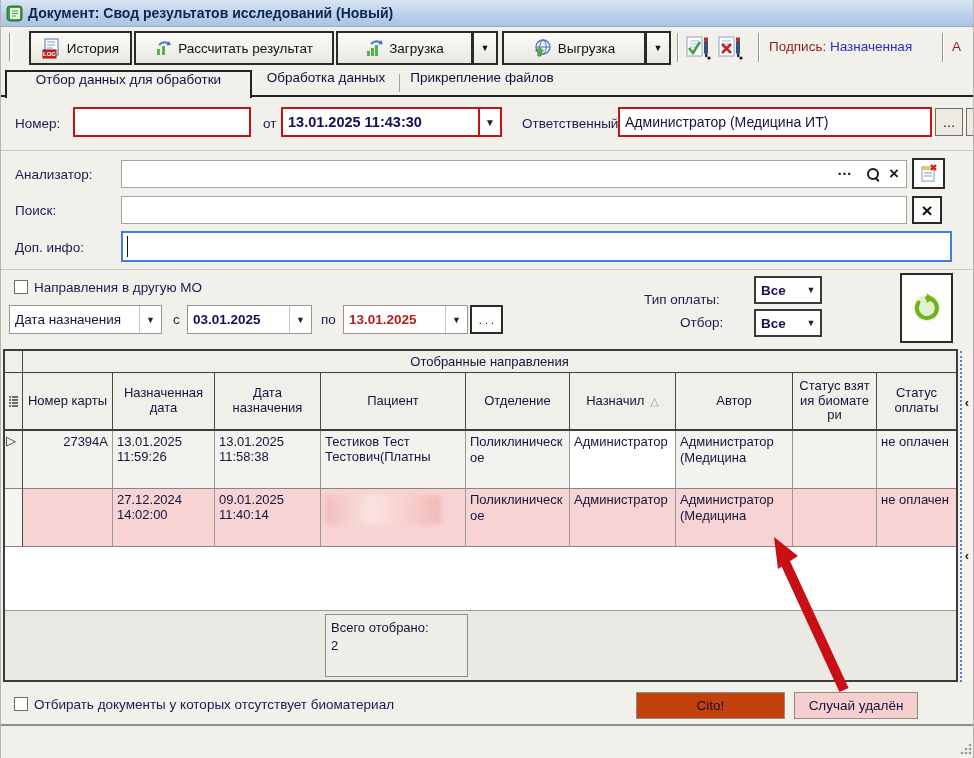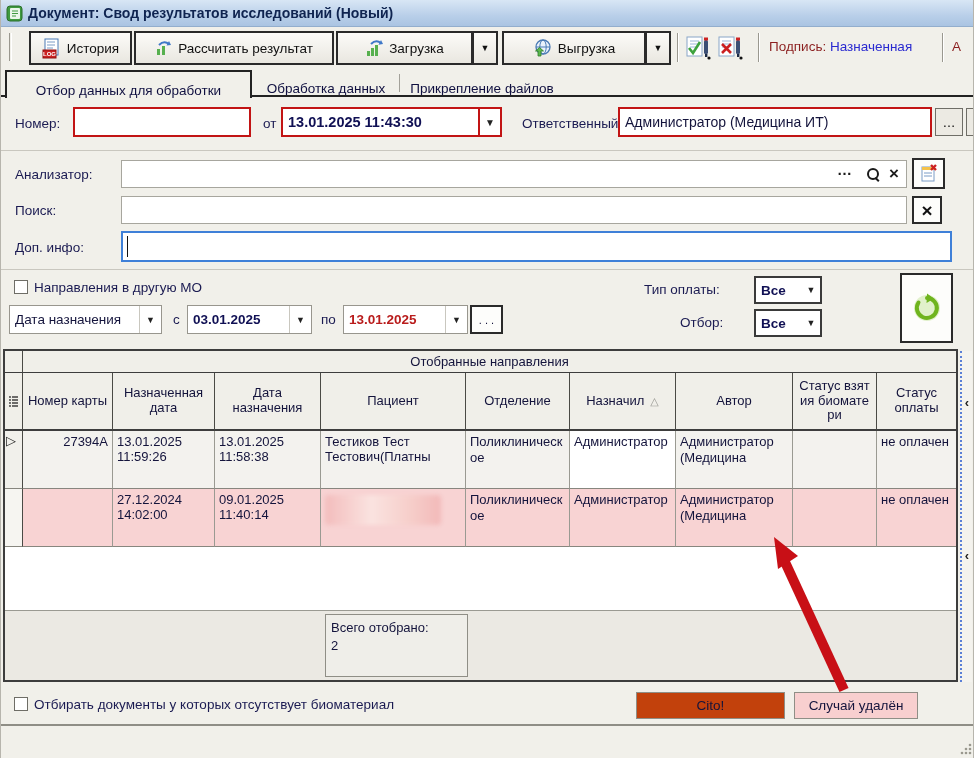--- a/index.html
+++ b/index.html
@@ -19,21 +19,21 @@
   
   .tbtn { position:absolute; top:31px; height:34px; background:linear-gradient(#fcfbf8,#e9e7e0);
     border:2px solid #2a2a2a; display:flex; align-items:center; justify-content:center;
     gap:5px; font-size:13.5px; color:#111; cursor:default; }
   .tbtn.dd { width:26px; }
   .vsep { position:absolute; top:33px; width:1px; height:29px; background:#9a988f; box-shadow:1px 0 0 #fff; }
   .iconbtn { position:absolute; top:33px; width:30px; height:30px; border:1px solid transparent;
     display:flex; align-items:center; justify-content:center; background:transparent; }
 
   
-  .tab { position:absolute; top:70px; height:26px; display:flex; align-items:flex-end;
+  .tab { position:absolute; top:70px; height:26px; display:flex; align-items:flex-start;
     justify-content:center; font-size:13.5px; color:#101040; }
   .tab.active { border:2px solid #222; border-bottom:none; background:#f1f0ea; height:28px; z-index:5; }
   .tabline { position:absolute; left:0; top:95px; width:974px; height:2px; background:#222; z-index:2; }
 
   input.fld { border:1px solid #a7a69e; background:#fff; font-family:"Liberation Sans",sans-serif;
     font-size:13.5px; color:#14143c; padding:0 4px; outline:none; }
   .redbox { border:2px solid #c21414 !important; }
   .bluebox { border:2px solid #3f80d8 !important; }
   .combo { position:absolute; background:#fff; border:1px solid #98968e; display:flex; align-items:center; }
   .combo .val { flex:1; padding:0 5px; font-size:13.5px; color:#14143c; white-space:nowrap; overflow:hidden; }
@@ -248,21 +248,21 @@
     <span class="val" style="font-weight:bold;color:#101054">03.01.2025</span>
     <span class="arr">▼</span>
   </div>
   <span class="abs lbl" style="left:320px;top:312px">по</span>
   <div class="combo" style="left:342px;top:305px;width:125px;height:29px">
     <span class="val" style="font-weight:bold;color:#b91c1c">13.01.2025</span>
     <span class="arr">▼</span>
   </div>
   <button class="abs" style="left:469px;top:305px;width:33px;height:29px;background:#fdfdfb;border:2px solid #2a2a2a;font-size:11px;color:#14143c"><span>. . .</span></button>
 
-  <span class="abs lbl" style="left:643px;top:282px">Тип оплаты:</span>
+  <span class="abs lbl" style="left:643px;top:292px">Тип оплаты:</span>
   <div class="combo" style="left:753px;top:276px;width:68px;height:28px;border:2px solid #3a3a3a">
     <span class="val" style="font-weight:bold;color:#101054">Все</span>
     <span class="arr" style="border-left:none;width:18px">▼</span>
   </div>
   <span class="abs lbl" style="left:679px;top:315px">Отбор:</span>
   <div class="combo" style="left:753px;top:309px;width:68px;height:28px;border:2px solid #3a3a3a">
     <span class="val" style="font-weight:bold;color:#101054">Все</span>
     <span class="arr" style="border-left:none;width:18px">▼</span>
   </div>
 

